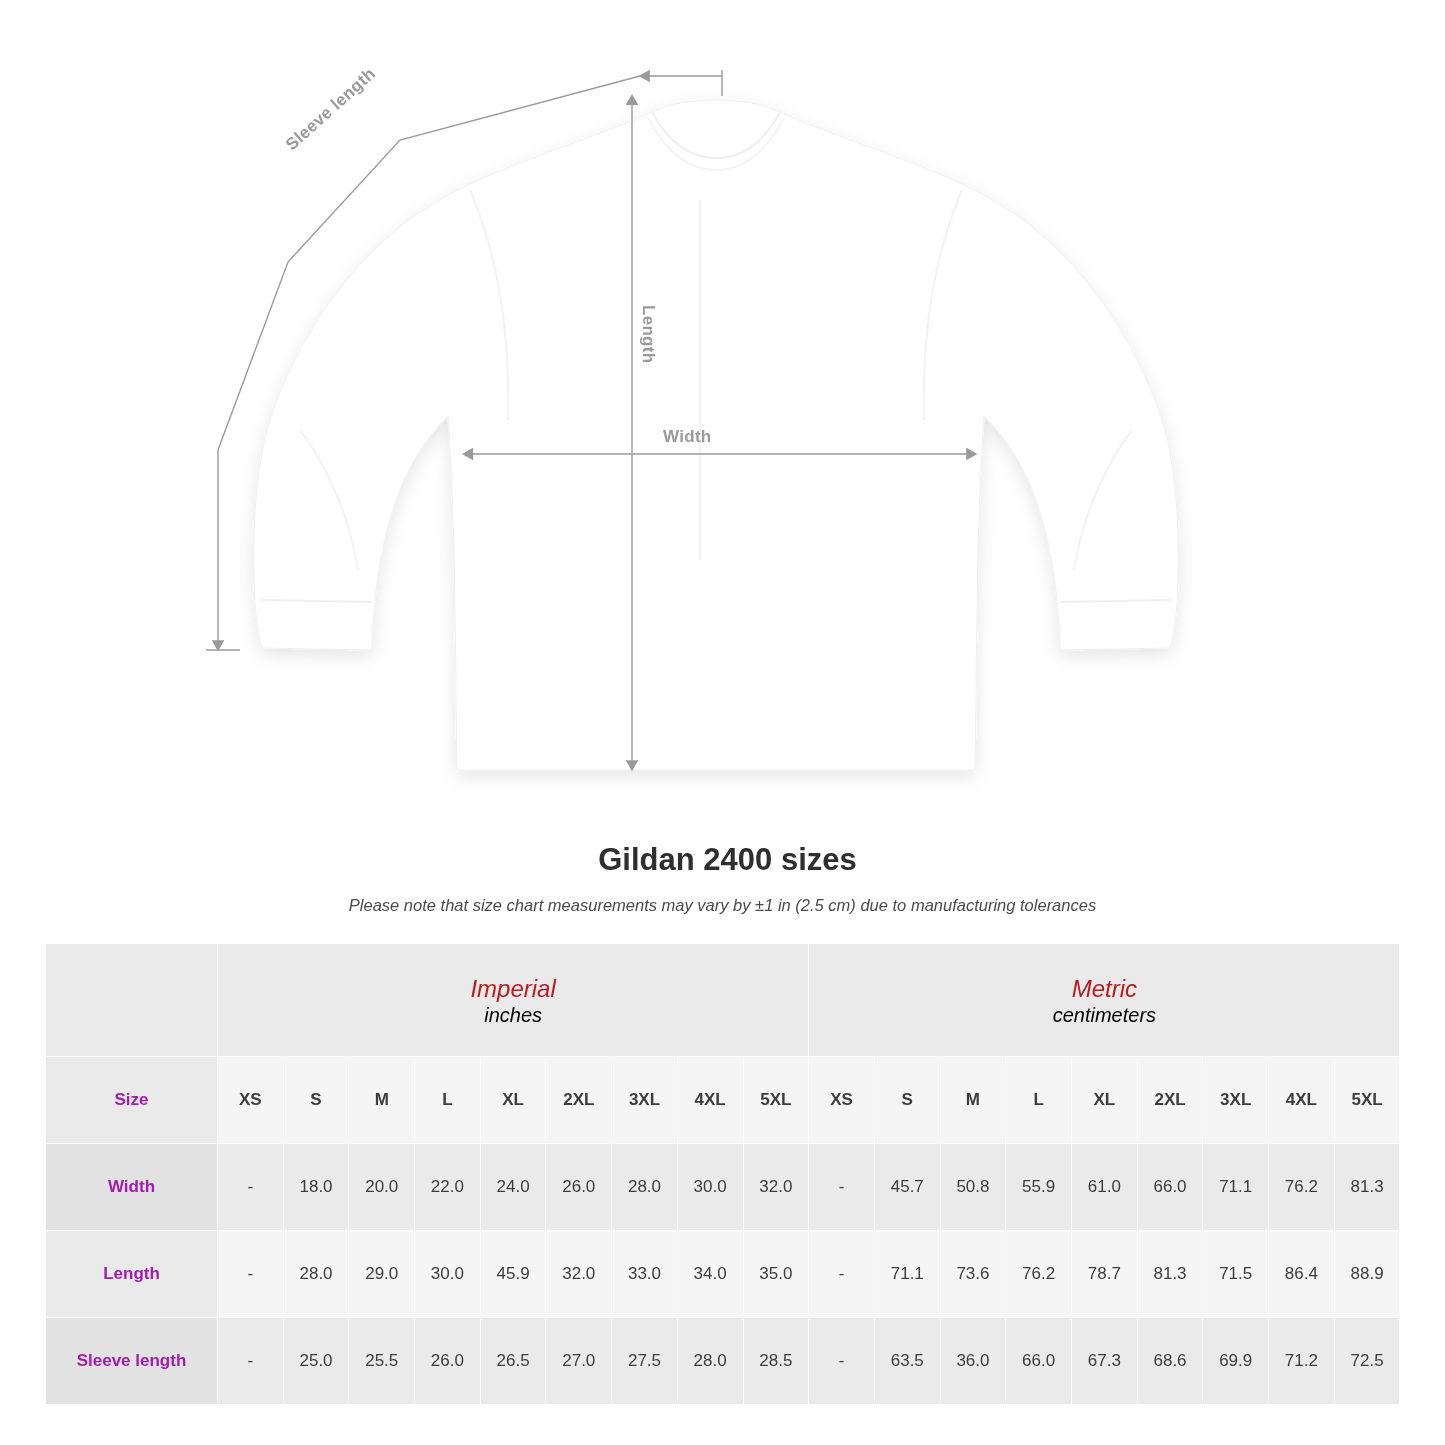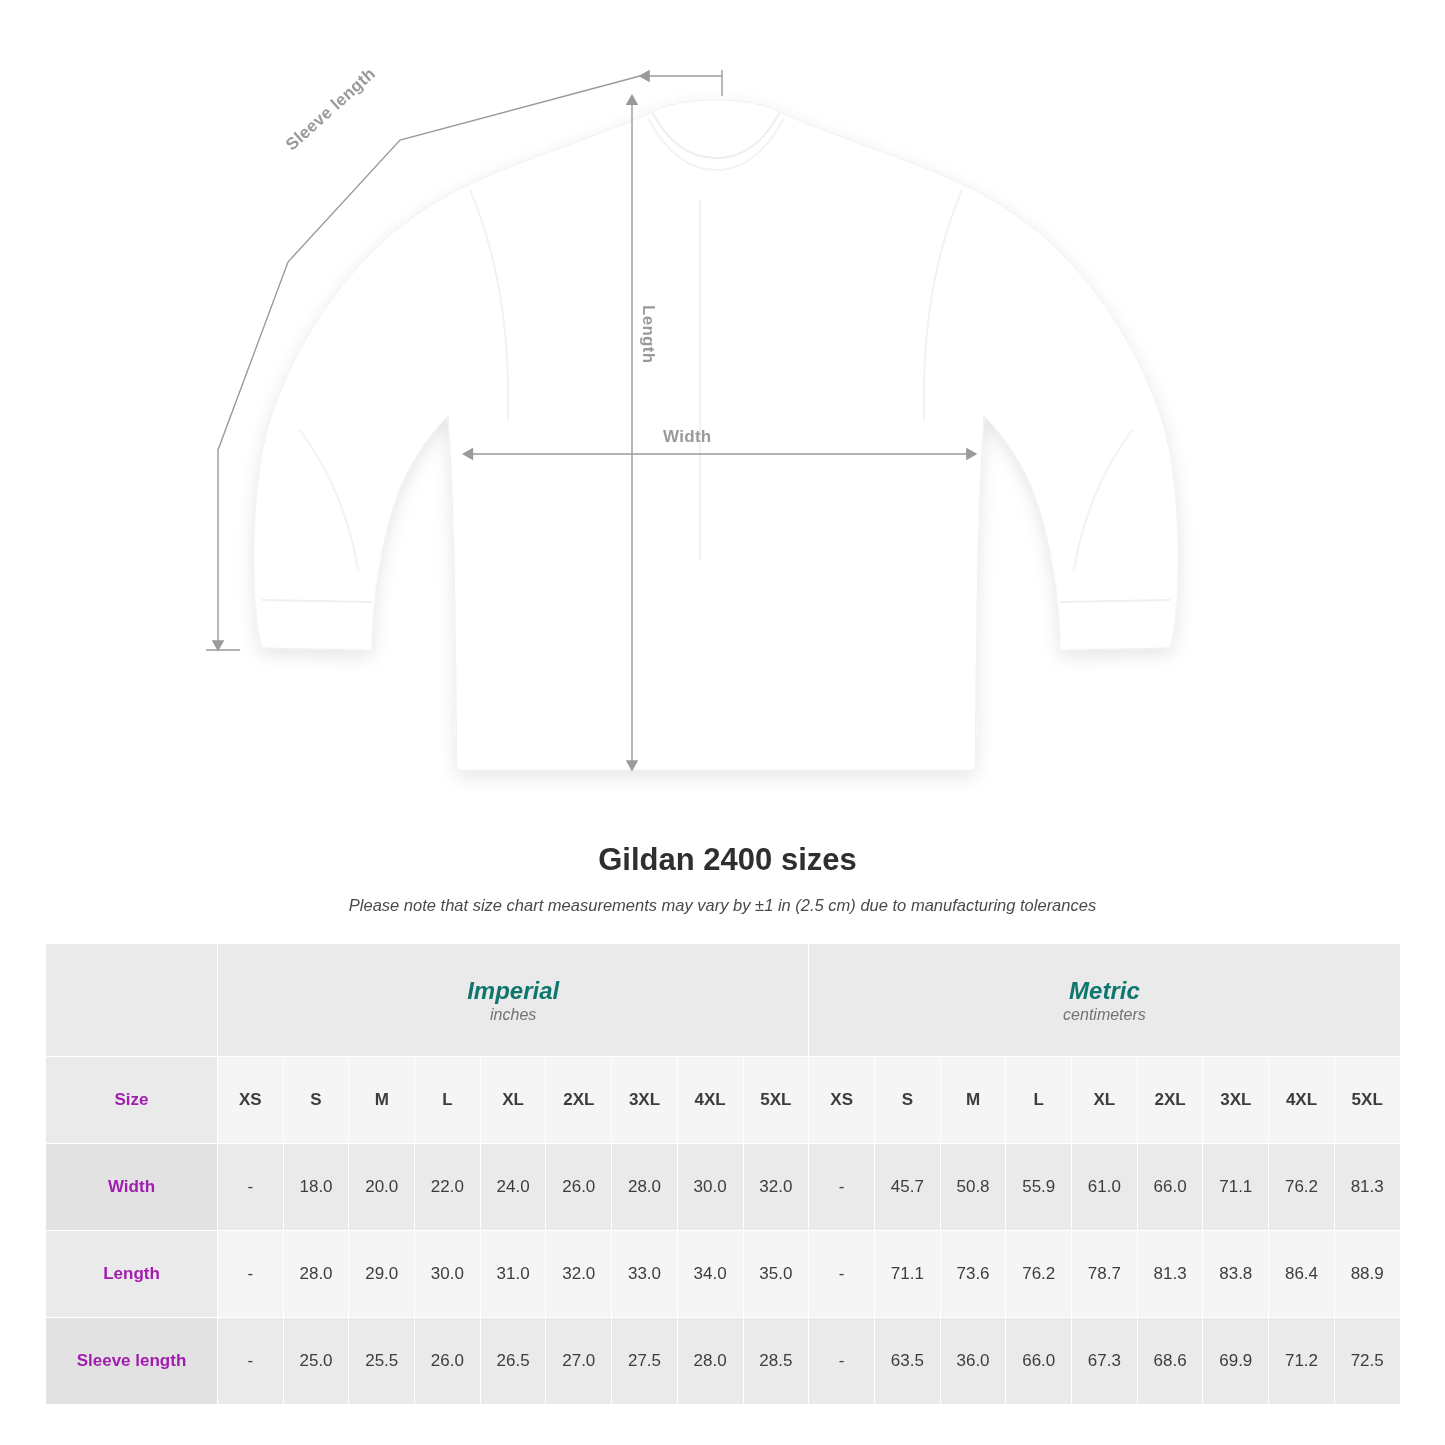--- a/index.html
+++ b/index.html
@@ -87,28 +87,28 @@
     vertical-align: middle;
     border: 1px solid #ffffff;
   }
   .unit-head {
     background: #eaeaea;
     height: 110px;
   }
   .unit-name {
     font-size: 24px;
     font-style: italic;
-    font-weight: bold;
-    color: #0f766e;
+    font-weight: normal;
+    color: #b91c1c;
     line-height: 1.25;
   }
   .unit-sub {
-    font-size: 16px;
+    font-size: 20px;
     font-style: italic;
-    color: #737373;
+    color: #000000;
   }
   .row-label {
     background: #eaeaea;
     font-weight: bold;
     font-size: 17px;
     color: #a21caf;
     width: 172px;
     height: 84px;
   }
   .hdr-cell {
@@ -277,32 +277,32 @@
           <td class="val-cell">76.2</td>
           <td class="val-cell">81.3</td>
         </tr>
 
         <tr>
           <td class="row-label">Length</td>
           <td class="val-cell">-</td>
           <td class="val-cell">28.0</td>
           <td class="val-cell">29.0</td>
           <td class="val-cell">30.0</td>
-          <td class="val-cell">31.0</td>
+          <td class="val-cell">45.9</td>
           <td class="val-cell">32.0</td>
           <td class="val-cell">33.0</td>
           <td class="val-cell">34.0</td>
           <td class="val-cell">35.0</td>
           <td class="val-cell">-</td>
           <td class="val-cell">71.1</td>
           <td class="val-cell">73.6</td>
           <td class="val-cell">76.2</td>
           <td class="val-cell">78.7</td>
           <td class="val-cell">81.3</td>
-          <td class="val-cell">83.8</td>
+          <td class="val-cell">71.5</td>
           <td class="val-cell">86.4</td>
           <td class="val-cell">88.9</td>
         </tr>
 
         <tr class="alt">
           <td class="row-label">Sleeve length</td>
           <td class="val-cell">-</td>
           <td class="val-cell">25.0</td>
           <td class="val-cell">25.5</td>
           <td class="val-cell">26.0</td>

